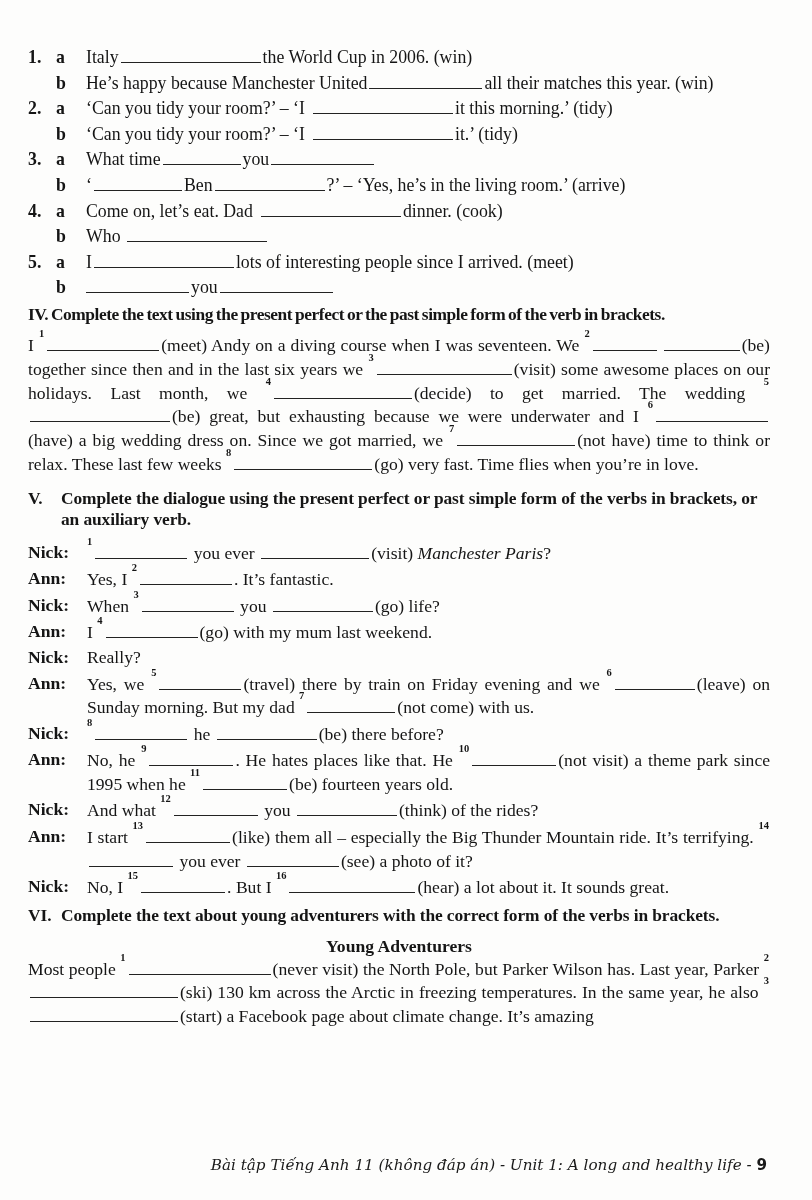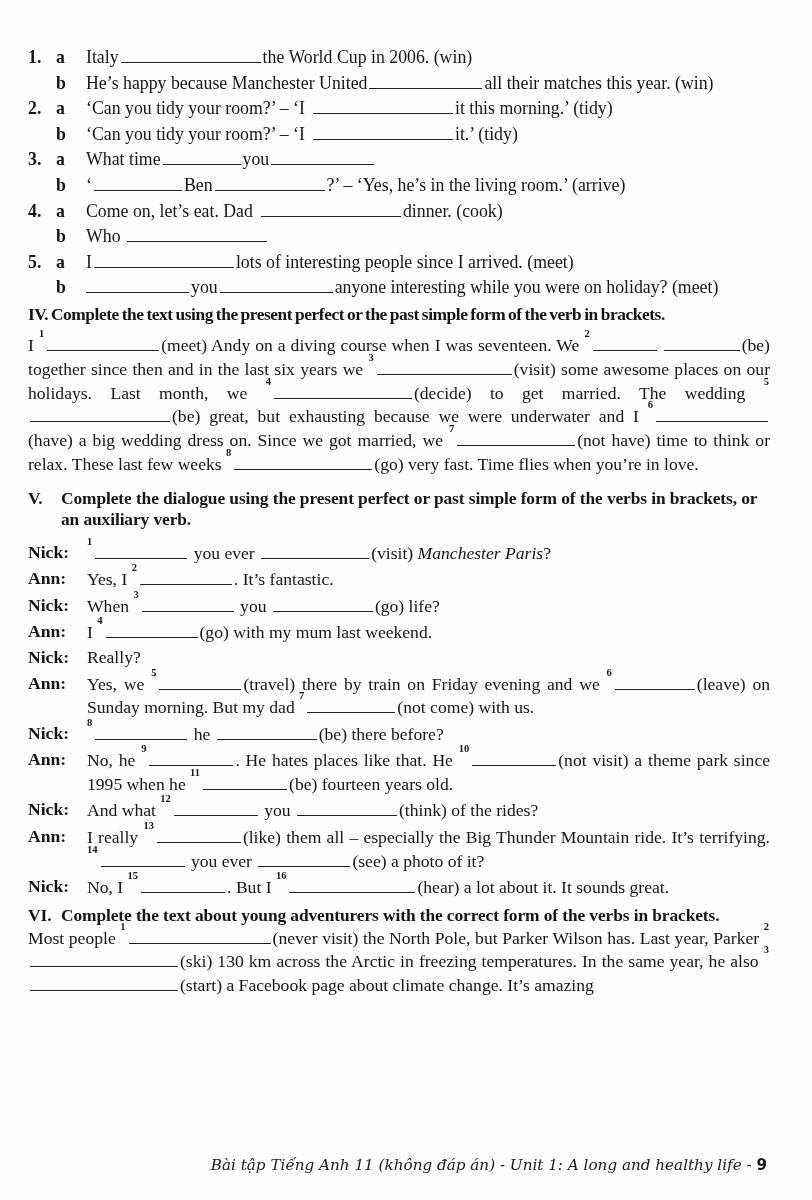--- a/index.html
+++ b/index.html
@@ -94,21 +94,20 @@
         <span>I</span>
         <span class="blank" style="width:140px"></span>
         <span>lots of interesting people since I arrived. (meet)</span>
       </div>
     <div class="row">
         <span class="n"></span>
         <span class="l">b</span>
         <span class="blank" style="width:103px;margin-left:0"></span>
         <span>you</span>
         <span class="blank" style="width:113px"></span>
-        <span>anyone interesting while you were on holiday? (meet)</span>
       </div>
   </div>
 
   <div class="heading h4" style="margin-top:3px">IV. Complete the text using the present perfect or the past simple form of the verb in brackets.</div>
   <div class="para" style="margin-top:8px">
     <span>I</span> <sup>1</sup><span class="blank" style="width:112px"></span><span>(meet) Andy on a diving course when I was seventeen. We</span> <sup>2</sup><span class="blank" style="width:64px"></span> <span class="blank" style="width:76px;margin-left:0"></span><span>(be) together since then and in the last six years we</span> <sup>3</sup><span class="blank" style="width:135px"></span><span>(visit) some awesome places on our holidays. Last month, we</span> <sup>4</sup><span class="blank" style="width:138px"></span><span>(decide) to get married. The wedding</span> <sup>5</sup><span class="blank" style="width:140px"></span><span>(be) great, but exhausting because we were underwater and I</span> <sup>6</sup><span class="blank" style="width:112px"></span><span>(have) a big wedding dress on. Since we got married, we</span> <sup>7</sup><span class="blank" style="width:118px"></span><span>(not have) time to think or relax. These last few weeks</span> <sup>8</sup><span class="blank" style="width:138px"></span><span>(go) very fast. Time flies when you’re in love.</span>
   </div>
 
   <div class="heading" style="margin-top:12px">
     <span class="num">V.</span>
@@ -146,32 +145,33 @@
     <div class="dlg dlg-row">
         <span class="sp">Ann:</span>
         <span class="tx"><span>No, he</span> <sup>9</sup><span class="blank" style="width:84px"></span><span>. He hates places like that. He</span> <sup>10</sup><span class="blank" style="width:84px"></span><span>(not visit) a theme park since 1995 when he</span> <sup>11</sup><span class="blank" style="width:84px"></span><span>(be) fourteen years old.</span></span>
       </div>
     <div class="dlg dlg-row">
         <span class="sp">Nick:</span>
         <span class="tx"><span>And what</span> <sup>12</sup><span class="blank" style="width:84px"></span> <span>you</span> <span class="blank" style="width:100px"></span><span>(think) of the rides?</span></span>
       </div>
     <div class="dlg dlg-row">
         <span class="sp">Ann:</span>
-        <span class="tx"><span>I really</span> <sup>13</sup><span class="blank" style="width:84px"></span><span>(like) them all – especially the Big Thunder Mountain ride. It’s terrifying.</span> <sup>14</sup><span class="blank" style="width:84px"></span> <span>you ever</span> <span class="blank" style="width:92px"></span><span>(see) a photo of it?</span></span>
+        <span class="tx"><span>I start</span> <sup>13</sup><span class="blank" style="width:84px"></span><span>(like) them all – especially the Big Thunder Mountain ride. It’s terrifying.</span> <sup>14</sup><span class="blank" style="width:84px"></span> <span>you ever</span> <span class="blank" style="width:92px"></span><span>(see) a photo of it?</span></span>
       </div>
     <div class="dlg dlg-row">
         <span class="sp">Nick:</span>
         <span class="tx"><span>No, I</span> <sup>15</sup><span class="blank" style="width:84px"></span><span>. But I</span> <sup>16</sup><span class="blank" style="width:126px"></span><span>(hear) a lot about it. It sounds great.</span></span>
       </div>
   </div>
 
   <div class="heading" style="margin-top:6px">
     <span class="num">VI.</span>
     <span>Complete the text about young adventurers with the correct form of the verbs in brackets.</span>
   </div>
+  <div class="title-center">Young Adventurers</div>
   <div class="para" style="line-height:22.6px">
     <span>Most people</span> <sup>1</sup><span class="blank" style="width:142px"></span><span>(never visit) the North Pole, but Parker Wilson has. Last year, Parker</span> <sup>2</sup><span class="blank" style="width:148px"></span><span>(ski) 130 km across the Arctic in freezing temperatures. In the same year, he also</span> <sup>3</sup><span class="blank" style="width:148px"></span><span>(start) a Facebook page about climate change. It’s amazing</span>
   </div>
 </div>
 
 <div class="footer">
   <span>Bài tập Tiếng Anh 11 (không đáp án) - Unit 1: A long and healthy life - </span><span class="pg">9</span>
 </div>
 
 </body></html>

